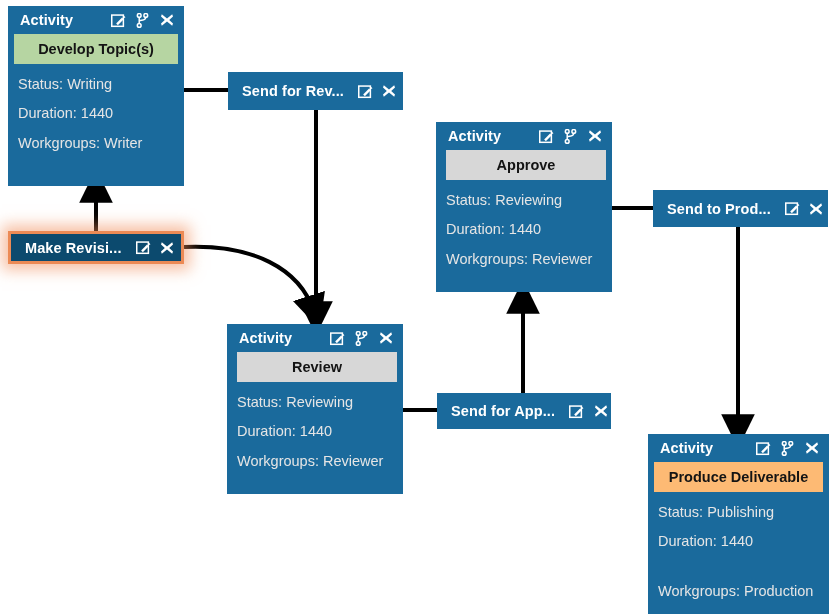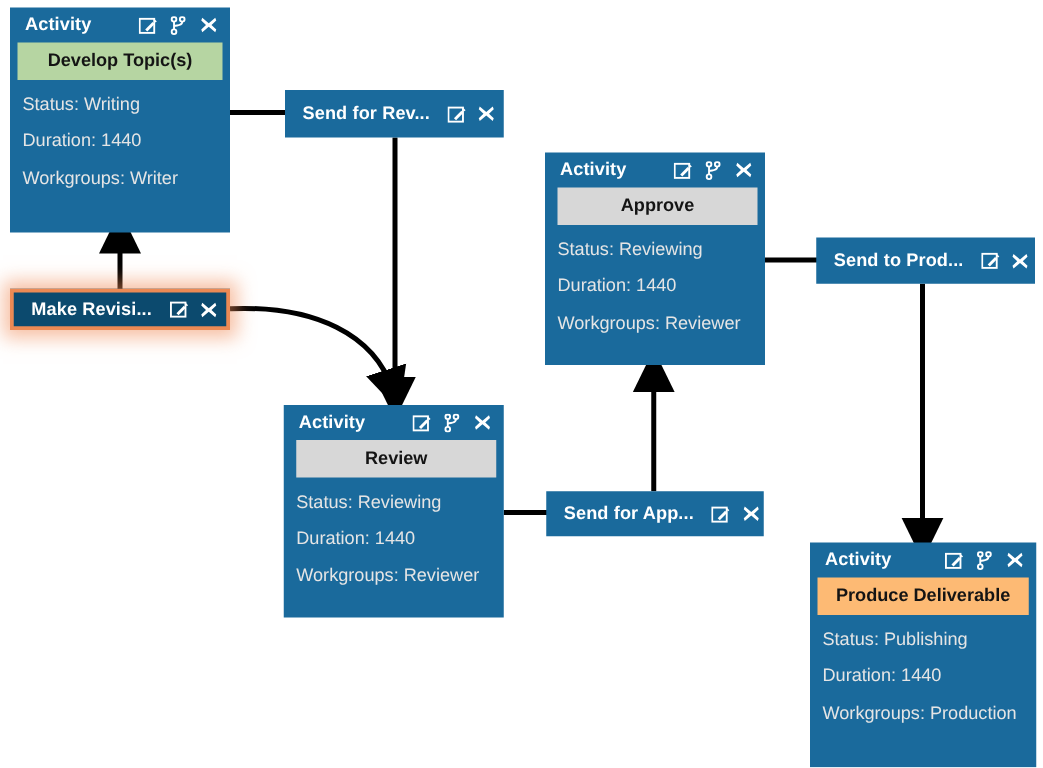--- a/index.html
+++ b/index.html
@@ -90,21 +90,21 @@
   .node-body {
     padding: 6px 0 8px 10px;
   }
   .node-row {
     font-size: 14.5px;
     color: #e5e5e5;
     line-height: 1.2;
     padding: 6px 8px 6px 0;
     white-space: nowrap;
   }
-  .node-row.wrap { white-space: normal; line-height: 1.15; padding-right: 14px;}
+  .node-row.wrap { white-space: normal; line-height: 1.15; padding-right: 14px; margin-top: 20px;}
 
   
   .node.transition .node-header {
     height: 100%;
     padding: 0 24px 0 14px;
   }
 </style>
 </head>
 <body>
 

